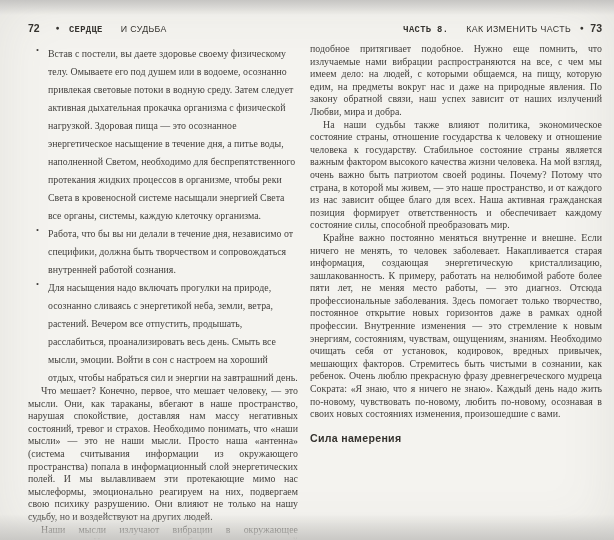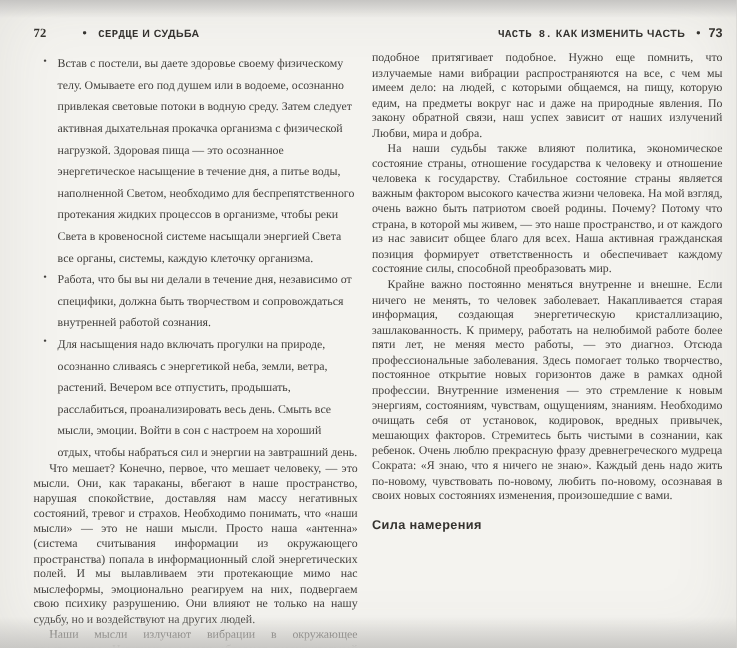--- a/index.html
+++ b/index.html
@@ -27,27 +27,27 @@
   .page-left{left:28px;width:270px;}
   .page-right{left:310px;width:292px;}
 
   .page-header{
     font-family:"Liberation Sans","DejaVu Sans",sans-serif;
     font-size:8.8px;letter-spacing:.35px;color:#35332f;
     white-space:nowrap;margin-bottom:9px;height:13px;line-height:13px;
   }
   .page-right .page-header{text-align:right;}
   .pagenum{font-weight:700;font-size:10.5px;letter-spacing:0;}
-  .page-left .pagenum{margin-right:30px;font-family:Liberation Serif, serif;}
+  .page-left .pagenum{margin-right:16px;}
   .page-right .pagenum{margin-left:6px;}
   .hdot{font-size:6.5px;vertical-align:1.5px;}
   .page-left .hdot{margin-right:9px;}
   .page-right .hdot{margin-left:9px;}
   .ht-bold{font-weight:700;font-family:Liberation Mono, monospace;}
-  .ht-rest{margin-left:3px;font-weight:700;}
+  .ht-rest{margin-left:18px;font-weight:400;}
 
   .para,.li-text{
     font-size:9.9px;line-height:12.6px;color:#413f3c;
     text-align:justify;hyphens:auto;
   }
   .para{margin:0;}
   .para.indent{text-indent:13px;}
 
   ul.bullets{margin:0;padding:0 0 0 20px;list-style:none;}
   ul.bullets li{position:relative;margin:0;}

